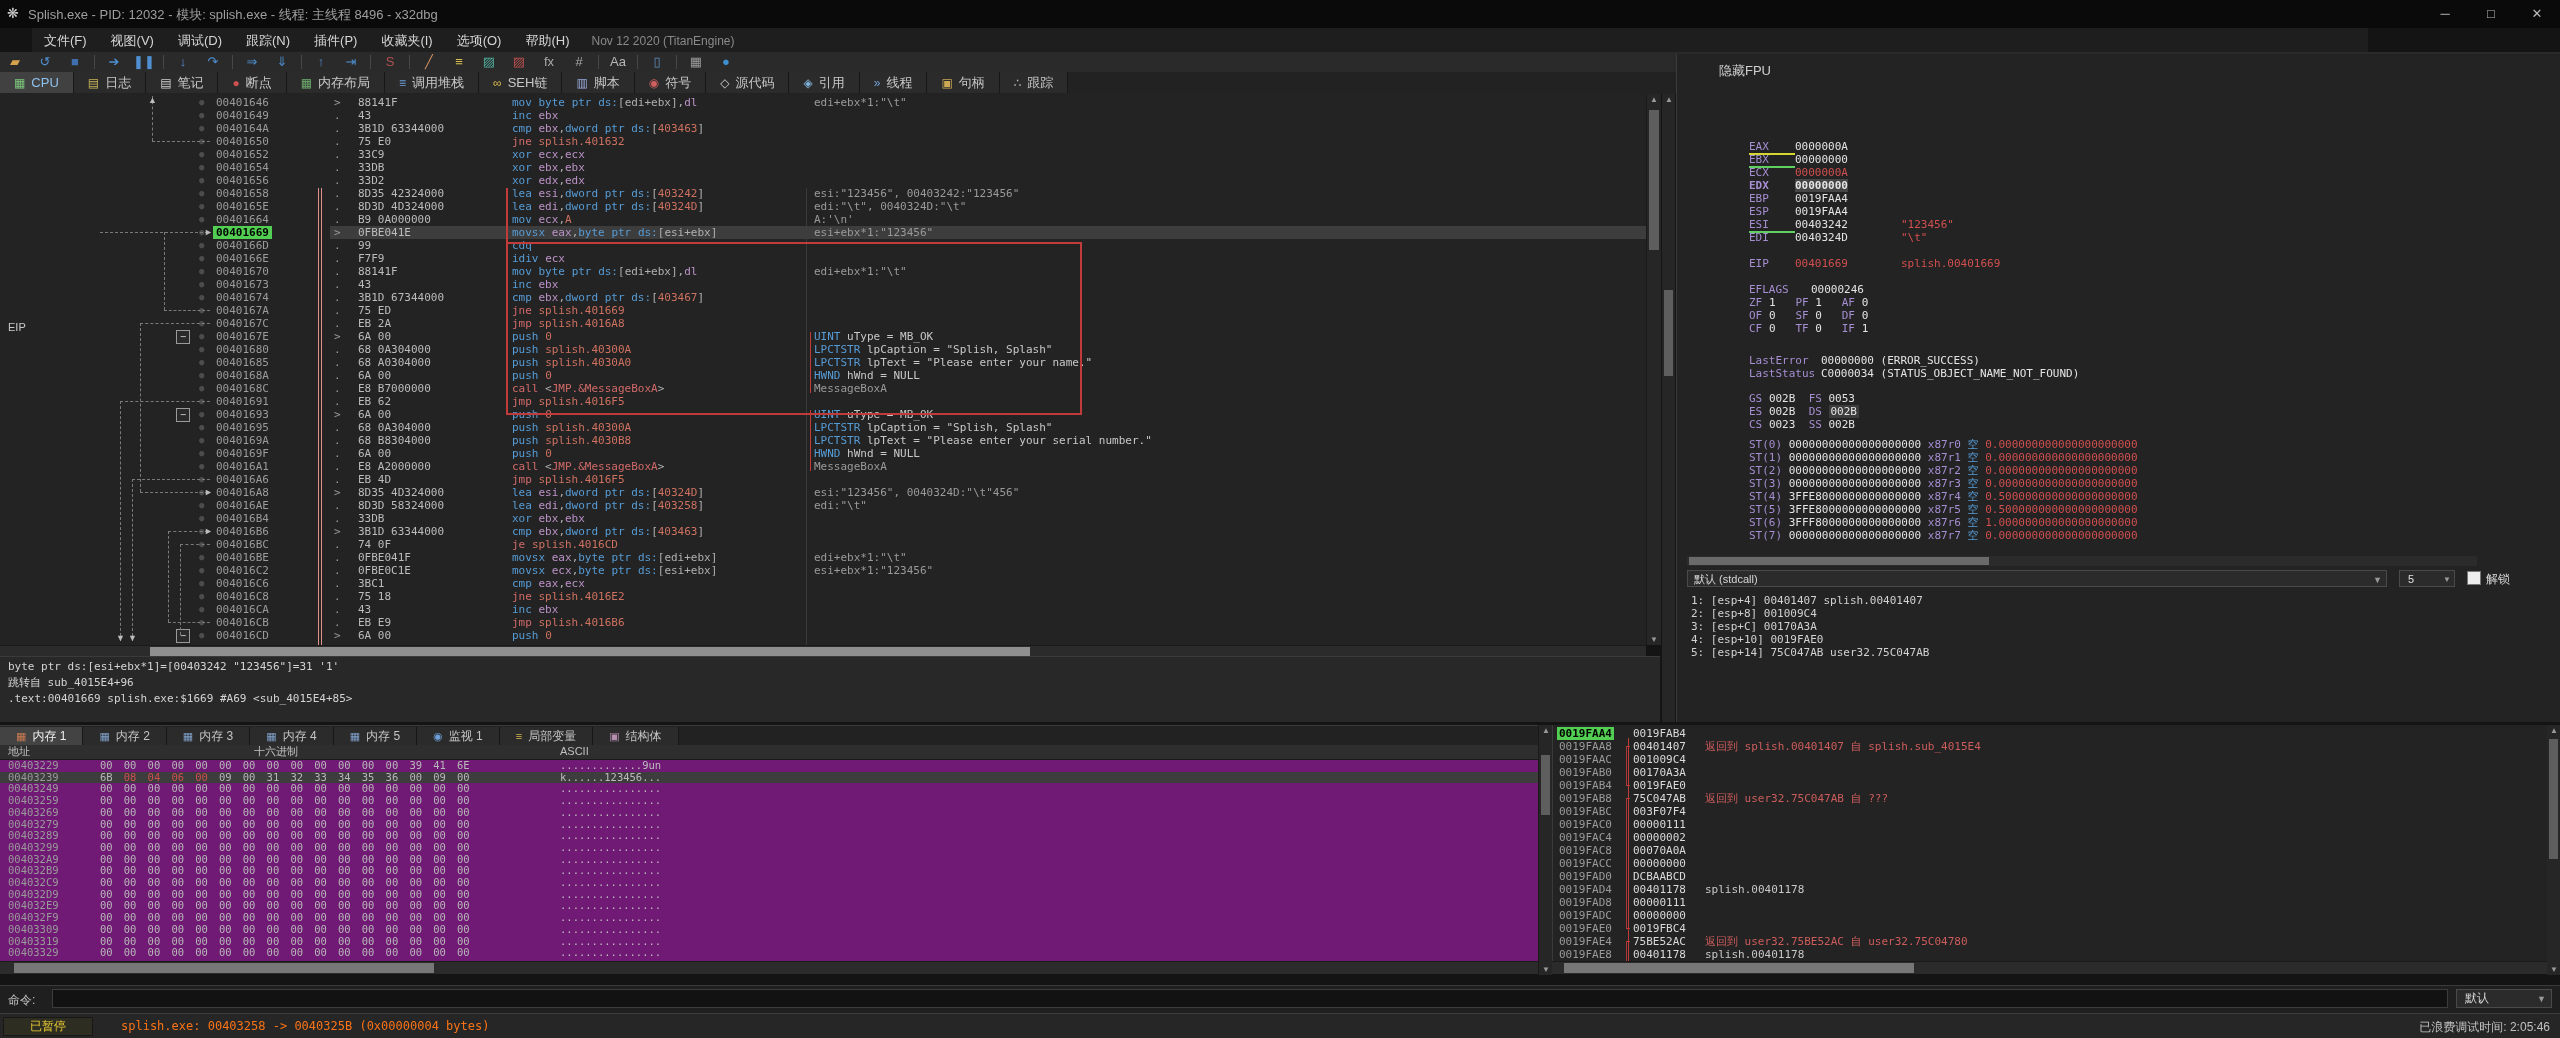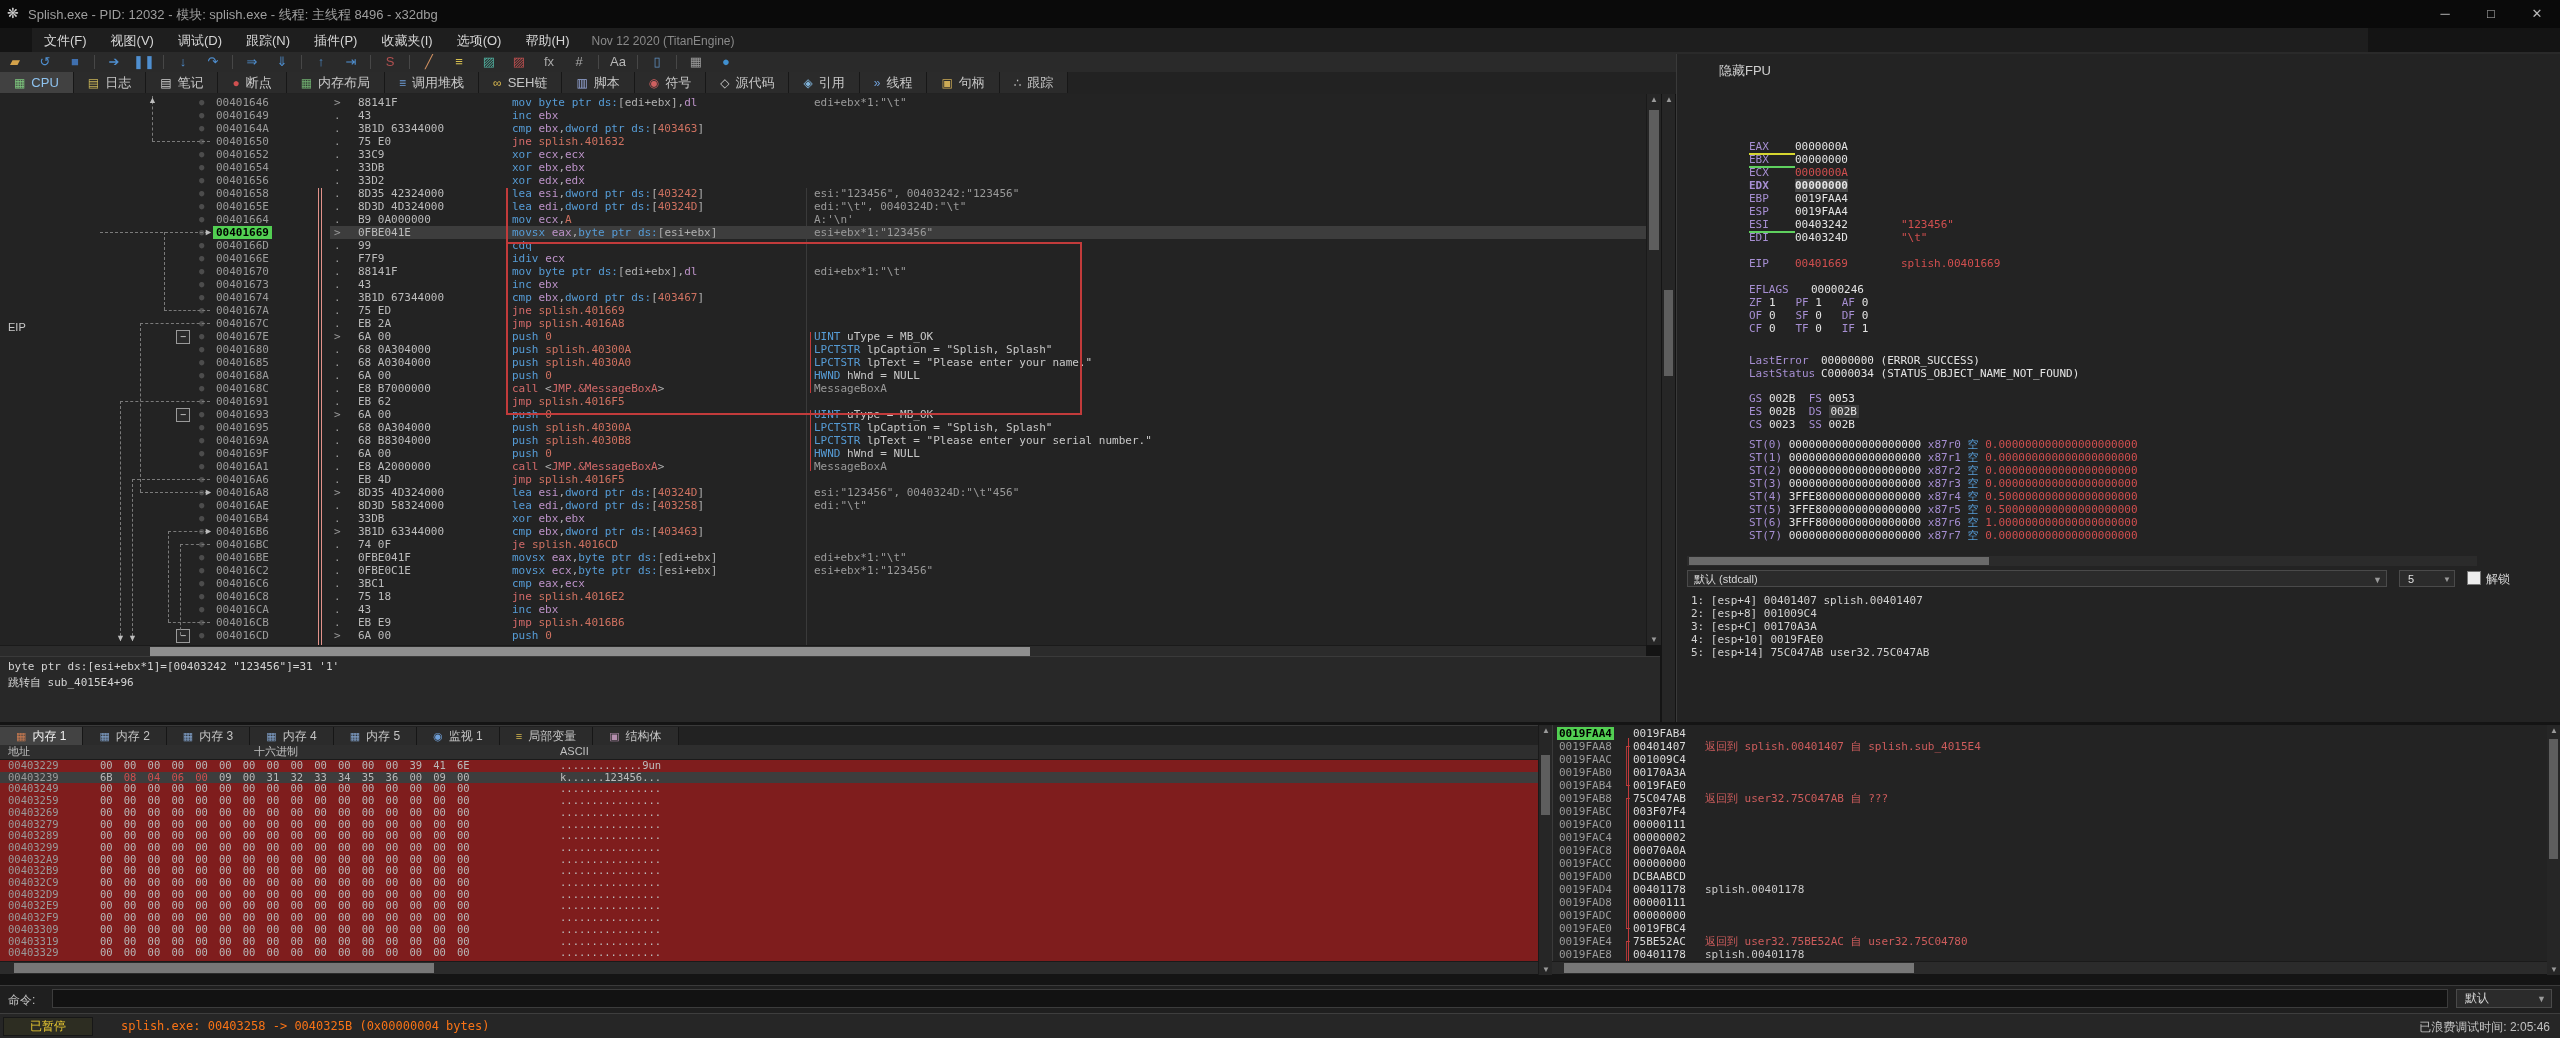--- a/index.html
+++ b/index.html
@@ -82,21 +82,21 @@
   #conv-unlock{position:absolute;left:790px;top:517px;color:#d6d6d6;font-size:12px;}
   #conv-unlock .box{display:inline-block;width:12px;height:12px;background:#ededed;border:1px solid #777;
                     vertical-align:-2px;margin-right:5px;}
   .argline{position:absolute;left:14px;color:#d2d2d2;font-size:11px;line-height:13px;white-space:pre;}
 
   
   #bottabs{left:0;top:725px;width:1538px;height:20px;background:#222;border-top:1px solid #3a3a3a;}
   .btab{display:inline-flex;align-items:center;gap:6px;height:19px;padding:0 16px;background:#2b2b2b;
         border-right:1px solid #161616;color:#c4c4c4;font-size:12px;}
   .btab.active{background:#434343;color:#f0f0f0;}
-  #dump{left:0;top:745px;width:1538px;height:216px;background:#7f1d1d;}
+  #dump{left:0;top:745px;width:1538px;height:216px;background:#701a75;}
   #dump-head{position:absolute;left:0;top:0;width:1538px;height:14px;background:#2e2e2e;border-bottom:1px solid #1a1a1a;
              color:#c0c0c0;font-size:11px;line-height:13px;}
   .dmprow{position:absolute;left:0;width:1538px;height:11.7px;font-size:10.5px;line-height:11.7px;}
   .dmprow span{position:absolute;white-space:pre;}
   .dmpaddr{left:8px;color:#9a9a9a;}
   .dmpascii{left:560px;color:#bcbcbc;}
   .dmpbyte{color:#b8b8b8;}
   .dmpbyte.redb{color:#d14f4f;}
   .dmprow.sel{background:#3d3d3d;}
   #dump-vscroll{left:1538px;top:725px;width:13px;height:250px;background:#262626;border-left:1px solid #1a1a1a;}
@@ -557,21 +557,21 @@
 <div class="abs" id="disasm-vscroll">
   <span class="vsarr" style="top:1px;">▲</span>
   <div class="thumb"></div>
   <span class="vsarr" style="bottom:1px;">▼</span>
 </div>
 <div class="abs" id="disasm-hscroll">
   <span class="arr" style="left:152px;">◄</span>
   <div class="thumb"></div>
 </div>
 
-<div class="abs" id="infopane"><div class="mono">byte ptr ds:[esi+ebx*1]=[00403242 "123456"]=31 '1'</div><div class="mono">跳转自 sub_4015E4+96</div></div>
+<div class="abs" id="infopane"><div class="mono">byte ptr ds:[esi+ebx*1]=[00403242 "123456"]=31 '1'</div><div class="mono">跳转自 sub_4015E4+96</div><div class="mono">.text:00401669 splish.exe:$1669 #A69 &lt;sub_4015E4+85&gt;</div></div>
 
 <div class="abs" id="regscroll">
   <span class="vsarr" style="top:1px;">▲</span>
   <div class="thumb"></div>
 </div>
 <div class="abs" id="regpane">
   <span id="fpu-btn">隐藏FPU</span>
   <div id="reglines">
       <div class="rline mono" style="top: 86px;"><span class="rn u-yellow" style="display: inline-block; width: 46px;">EAX</span><span class="rv">0000000A</span></div>
       <div class="rline mono" style="top: 99px;"><span class="rn u-green" style="display: inline-block; width: 46px;">EBX</span><span class="rv">00000000</span></div>

